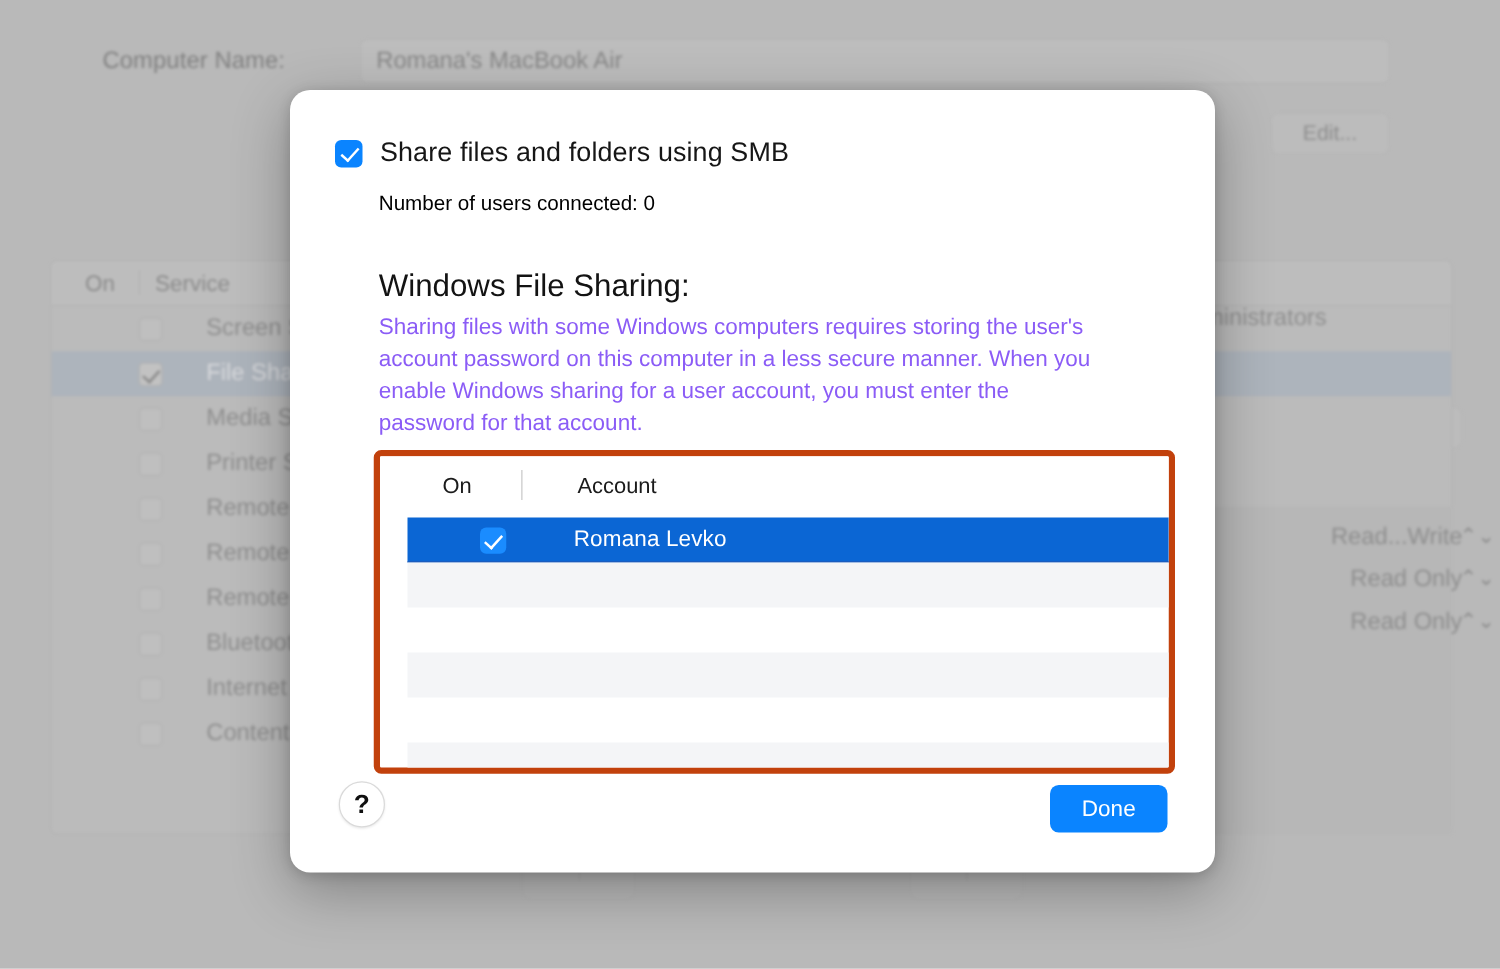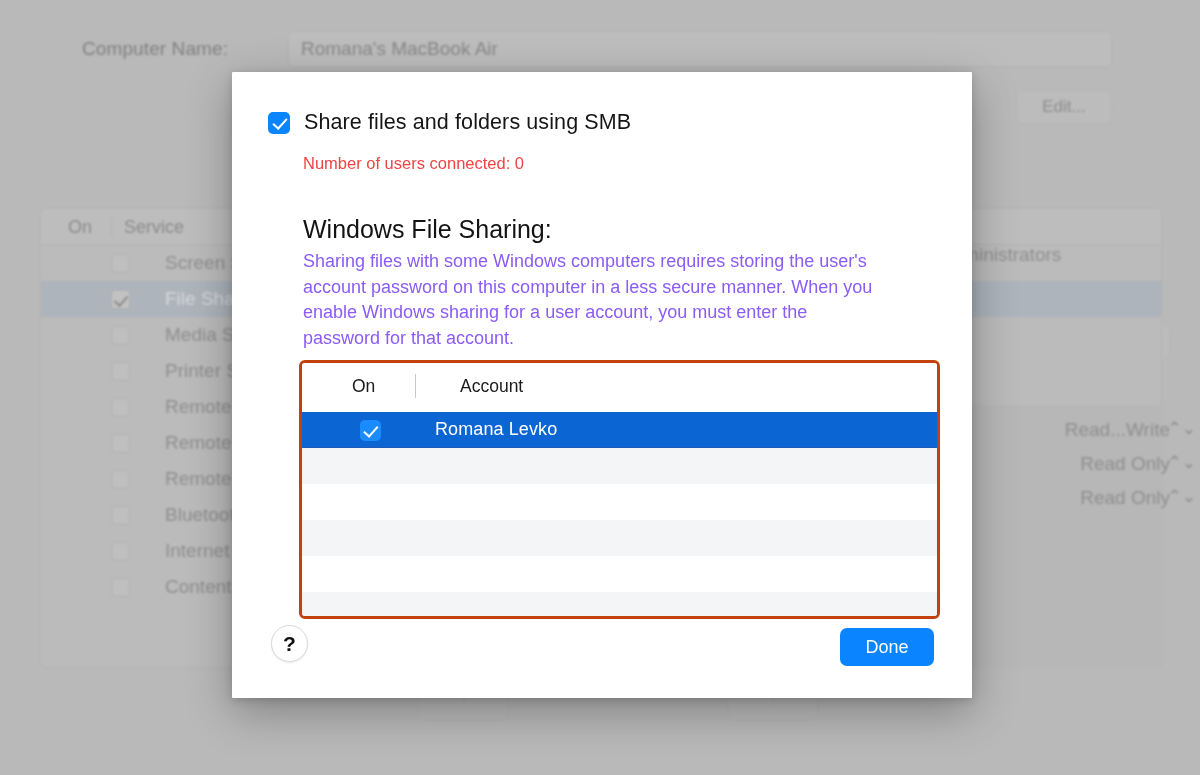--- a/index.html
+++ b/index.html
@@ -180,21 +180,21 @@
   }
 
   
   #sheet {
     position: absolute;
     left: 232px;
     top: 72px;
     width: 740px;
     height: 626px;
     background: #ffffff;
-    border-radius: 1px;
+    border-radius: 16px;
     box-shadow: 0 14px 46px rgba(0,0,0,.30), 0 2px 10px rgba(0,0,0,.16);
     overflow: hidden;
   }
 
   #smb-toggle-row {
     position: absolute;
     left: 36px;
     top: 38px;
     display: flex;
     align-items: center;
@@ -220,21 +220,21 @@
     font-size: 21.5px;
     color: #161616;
     letter-spacing: .1px;
   }
 
   #users-connected {
     position: absolute;
     left: 71px;
     top: 82px;
     font-size: 16.5px;
-    color: #ef4444;
+    color: #000000;
   }
 
   #wfs-heading {
     position: absolute;
     left: 71px;
     top: 143px;
     font-size: 25px;
     color: #131313;
   }
   #wfs-body {
@@ -247,37 +247,38 @@
     color: #8b5cf6;
   }
 
   
   #account-table {
     position: absolute;
     left: 67px;
     top: 288px;
     width: 641px;
     height: 259px;
-    border: 3px solid #c2410c;
+    border: 5px solid #c2410c;
     border-radius: 6px;
     background: #fff;
     overflow: hidden;
   }
   #account-header {
     position: relative;
     height: 49px;
     background: #fff;
   }
   #account-header .ah-on { position: absolute; left: 50px; top: 13px; font-size: 17.5px; color: #1b1b1b; }
   #account-header .ah-acct { position: absolute; left: 128px; top: 13px; font-size: 17.5px; color: #1b1b1b; margin-left: 30px; }
   #account-header .ah-div { position: absolute; left: 113px; top: 11px; width: 1px; height: 24px; background: #c9c9c9; }
 
   .acct-row {
     position: relative;
     height: 36px;
+    margin-left: 22px;
   }
   .acct-row.stripe { background: #f4f5f7; }
   .acct-row.selected { background: #0b66d4; }
   .acct-row.selected::before {
     content: "";
     position: absolute;
     left: 0; right: 0; bottom: 0;
     height: 1px;
     background: #2159b6;
   }

